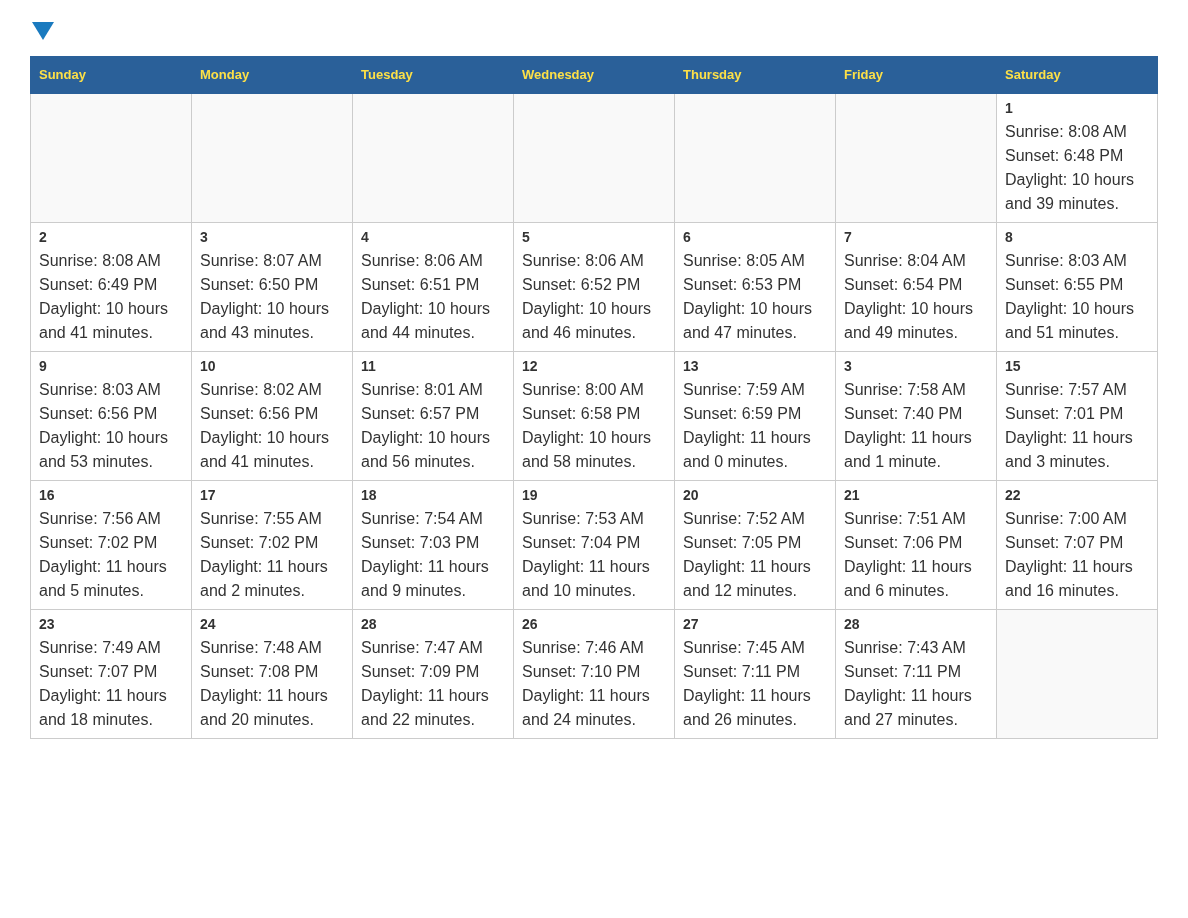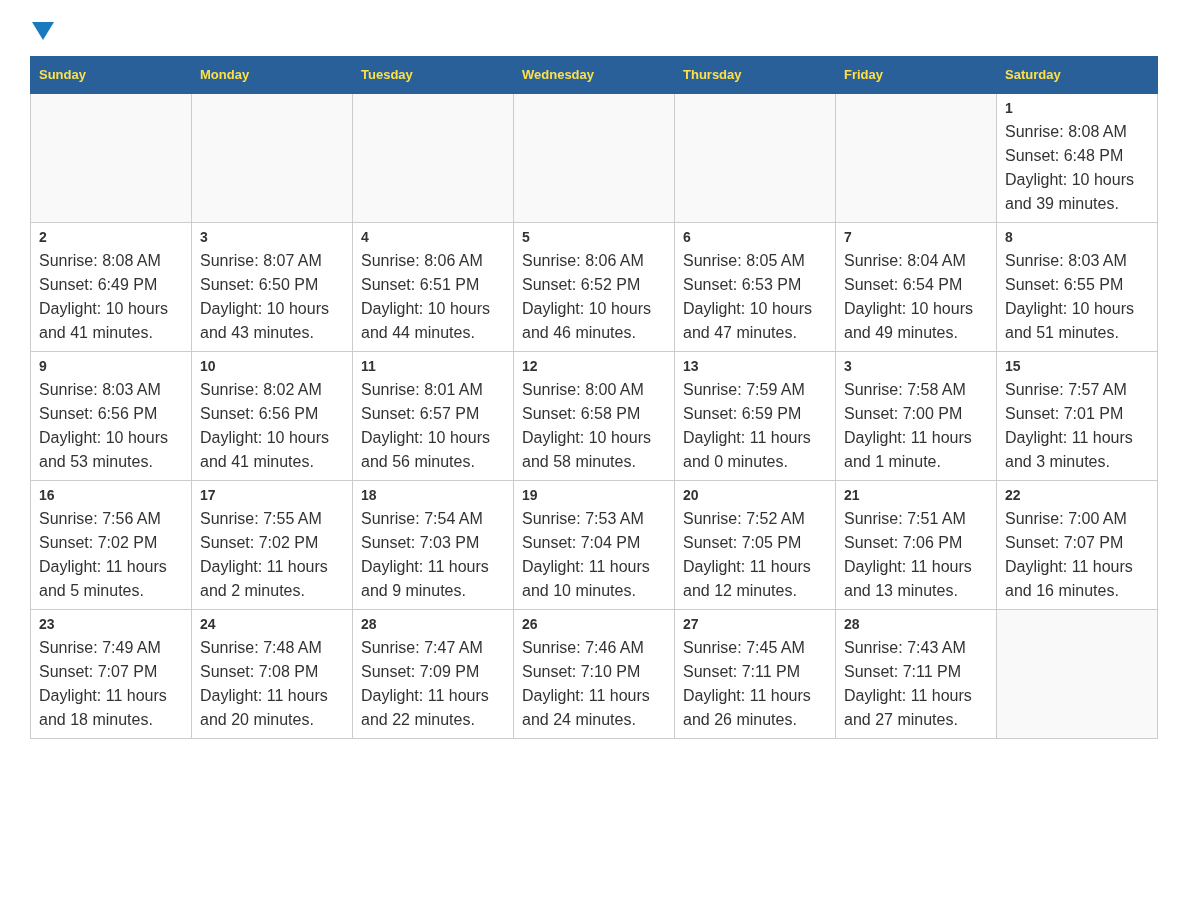--- a/index.html
+++ b/index.html
@@ -233,21 +233,21 @@
           <div class="day-info">
             <div>Sunrise: 7:59 AM</div>
             <div>Sunset: 6:59 PM</div>
             <div>Daylight: 11 hours and 0 minutes.</div>
           </div>
         </td>
         <td>
           <div class="day-number">3</div>
           <div class="day-info">
             <div>Sunrise: 7:58 AM</div>
-            <div>Sunset: 7:00 PM</div>
+            <div>Sunset: 7:40 PM</div>
             <div>Daylight: 11 hours and 1 minute.</div>
           </div>
         </td>
         <td>
           <div class="day-number">15</div>
           <div class="day-info">
             <div>Sunrise: 7:57 AM</div>
             <div>Sunset: 7:01 PM</div>
             <div>Daylight: 11 hours and 3 minutes.</div>
           </div>
@@ -292,21 +292,21 @@
             <div>Sunrise: 7:52 AM</div>
             <div>Sunset: 7:05 PM</div>
             <div>Daylight: 11 hours and 12 minutes.</div>
           </div>
         </td>
         <td>
           <div class="day-number">21</div>
           <div class="day-info">
             <div>Sunrise: 7:51 AM</div>
             <div>Sunset: 7:06 PM</div>
-            <div>Daylight: 11 hours and 13 minutes.</div>
+            <div>Daylight: 11 hours and 6 minutes.</div>
           </div>
         </td>
         <td>
           <div class="day-number">22</div>
           <div class="day-info">
             <div>Sunrise: 7:00 AM</div>
             <div>Sunset: 7:07 PM</div>
             <div>Daylight: 11 hours and 16 minutes.</div>
           </div>
         </td>

